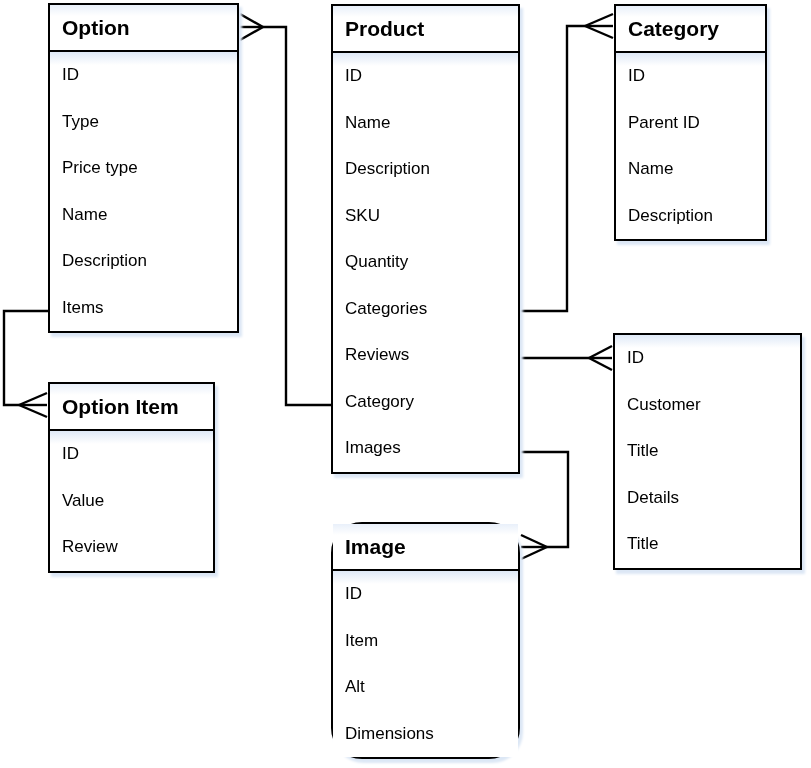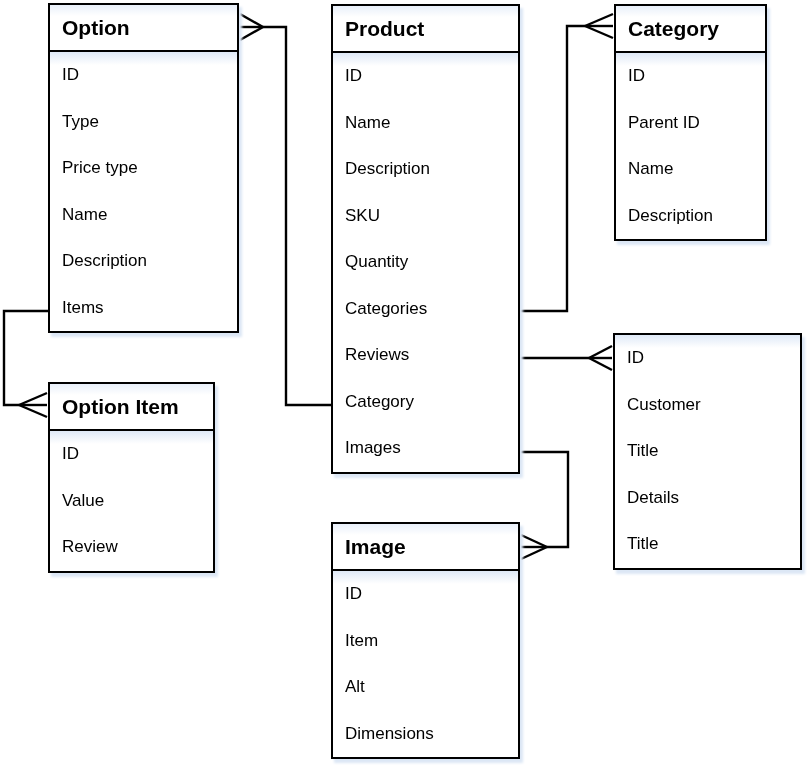--- a/index.html
+++ b/index.html
@@ -106,21 +106,21 @@
     </div>
     <div class="entity" style="left: 613px; top: 333px; width: 189px;">
       <div class="entity-body">
         <div class="entity-field">ID</div>
         <div class="entity-field">Customer</div>
         <div class="entity-field">Title</div>
         <div class="entity-field">Details</div>
         <div class="entity-field">Title</div>
       </div>
     </div>
-    <div class="entity" style="left: 331px; top: 522px; width: 189px;">
+    <div class="entity" style="left: 331px; top: 522px; width: 189px; border-radius: 31px;">
       <div class="entity-title">Image</div>
       <div class="entity-body">
         <div class="entity-field">ID</div>
         <div class="entity-field">Item</div>
         <div class="entity-field">Alt</div>
         <div class="entity-field">Dimensions</div>
       </div>
     </div>
   </div>
 

